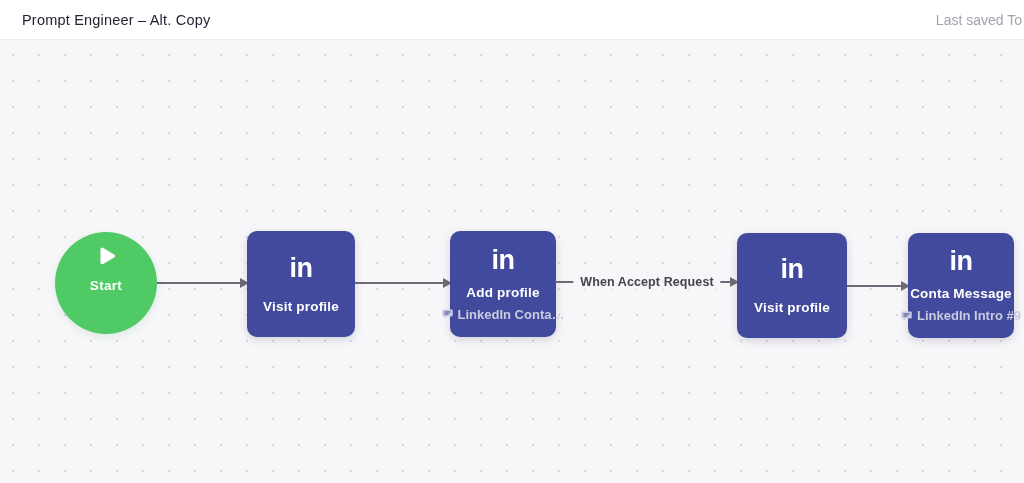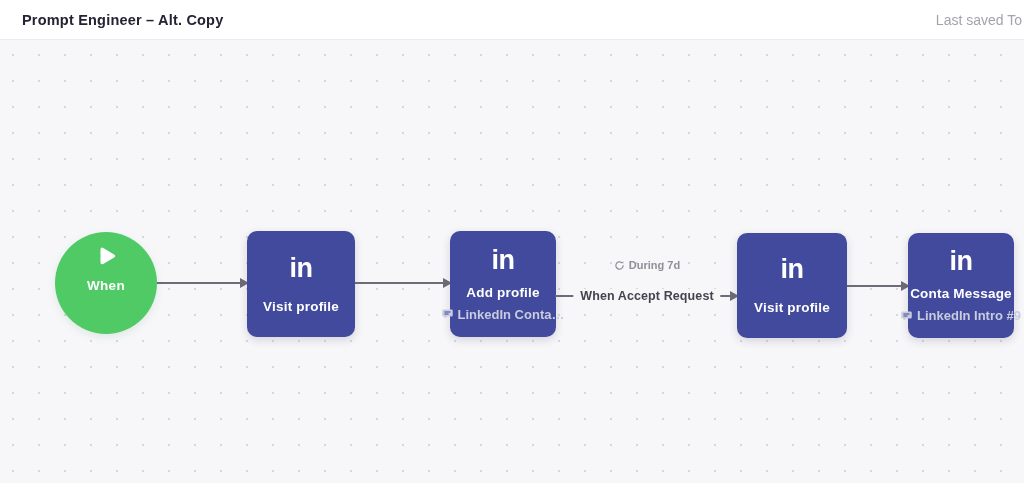--- a/index.html
+++ b/index.html
@@ -15,21 +15,21 @@
     --node-sub:#c9cbdf;
   }
   *{box-sizing:border-box;margin:0;padding:0;}
   body{font-family:"Liberation Sans",sans-serif;background:#fff;}
   .screen{position:relative;width:1024px;height:483px;overflow:hidden;background:#fff;}
 
   
   .header{position:absolute;left:0;top:0;width:1024px;height:40px;background:#ffffff;
     border-bottom:1px solid #ececf0;display:flex;align-items:center;justify-content:space-between;
     padding:0 2px 0 22px;z-index:5;}
-  .header-title{font-size:14.5px;font-weight:700;color:var(--title-ink);letter-spacing:.2px;cursor:text;}
+  .header-title{font-size:14.5px;font-weight:400;color:var(--title-ink);letter-spacing:.2px;cursor:text;}
   .last-saved{font-size:14px;font-weight:500;color:var(--muted);white-space:nowrap;}
 
   
   .canvas{position:absolute;left:0;top:40px;width:1024px;height:443px;background-color:var(--canvas-bg);
     background-image:radial-gradient(circle,var(--dot) 1.3px,transparent 1.5px);
     background-size:26px 26px;background-position:0px 2px;}
 
   
   .start-node{position:absolute;left:55px;top:192px;width:102px;height:102px;border-radius:50%;
     background:var(--start-green);display:flex;flex-direction:column;align-items:center;
@@ -82,21 +82,21 @@
   </div>
 
   <div class="canvas">
 
     <div class="start-node">
       <span class="icon">
         <svg width="26" height="26" viewBox="0 0 24 24">
             <path d="M8.6 6v12l10-6z" fill="#fff" stroke="#fff" stroke-width="3.4" stroke-linejoin="round" stroke-linecap="round"></path>
           </svg>
       </span>
-      <span class="start-label">When</span>
+      <span class="start-label">Start</span>
     </div>
 
     <div class="edge e1">
       <span class="edge-line"></span>
       <span class="edge-arrowhead"></span>
     </div>
 
     <div class="node plain n1">
       <span class="node-logo">in</span>
       <span class="node-title">Visit profile</span>
@@ -116,29 +116,20 @@
               <path d="M3 1h16a2.5 2.5 0 0 1 2.5 2.5v9A2.5 2.5 0 0 1 19 15h-9l-5 4.4V15H3A2.5 2.5 0 0 1 .5 12.5v-9A2.5 2.5 0 0 1 3 1z" fill="#c9cbdf"></path>
               <rect x="4.5" y="5" width="13" height="1.8" rx=".9" fill="#424a9d"></rect>
               <rect x="4.5" y="9" width="9" height="1.8" rx=".9" fill="#424a9d"></rect>
             </svg>
         </span>
         <span>LinkedIn Conta…</span>
       </span>
     </div>
 
     <div class="e3">
-      <div class="during-row">
-        <span class="icon">
-          <svg width="11" height="11" viewBox="0 0 24 24">
-              <path d="M20 12a8 8 0 1 1-3.1-6.3" fill="none" stroke="#8f8f99" stroke-width="2.6" stroke-linecap="round"></path>
-              <path d="M20.5 2.5v4.6h-4.6z" fill="#8f8f99"></path>
-            </svg>
-        </span>
-        <span>During 7d</span>
-      </div>
       <div class="line-row">
         <span class="edge-line"></span>
         <span class="edge-arrowhead"></span>
         <span class="condition-label">When Accept Request</span>
       </div>
     </div>
 
     <div class="node plain n3">
       <span class="node-logo">in</span>
       <span class="node-title">Visit profile</span>

